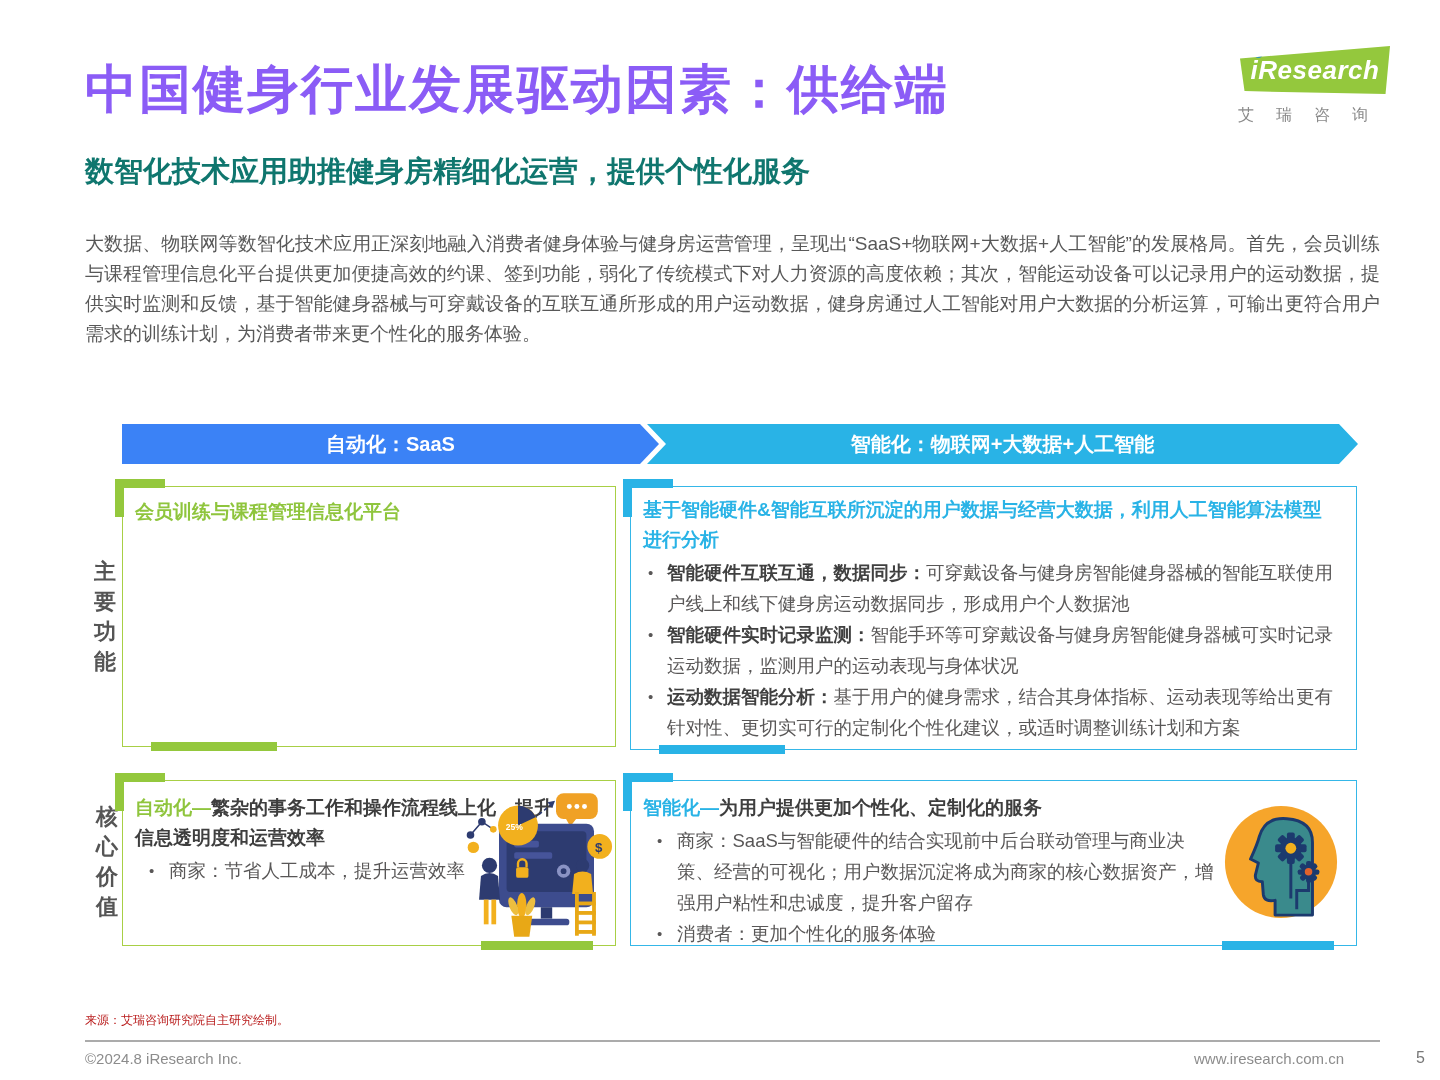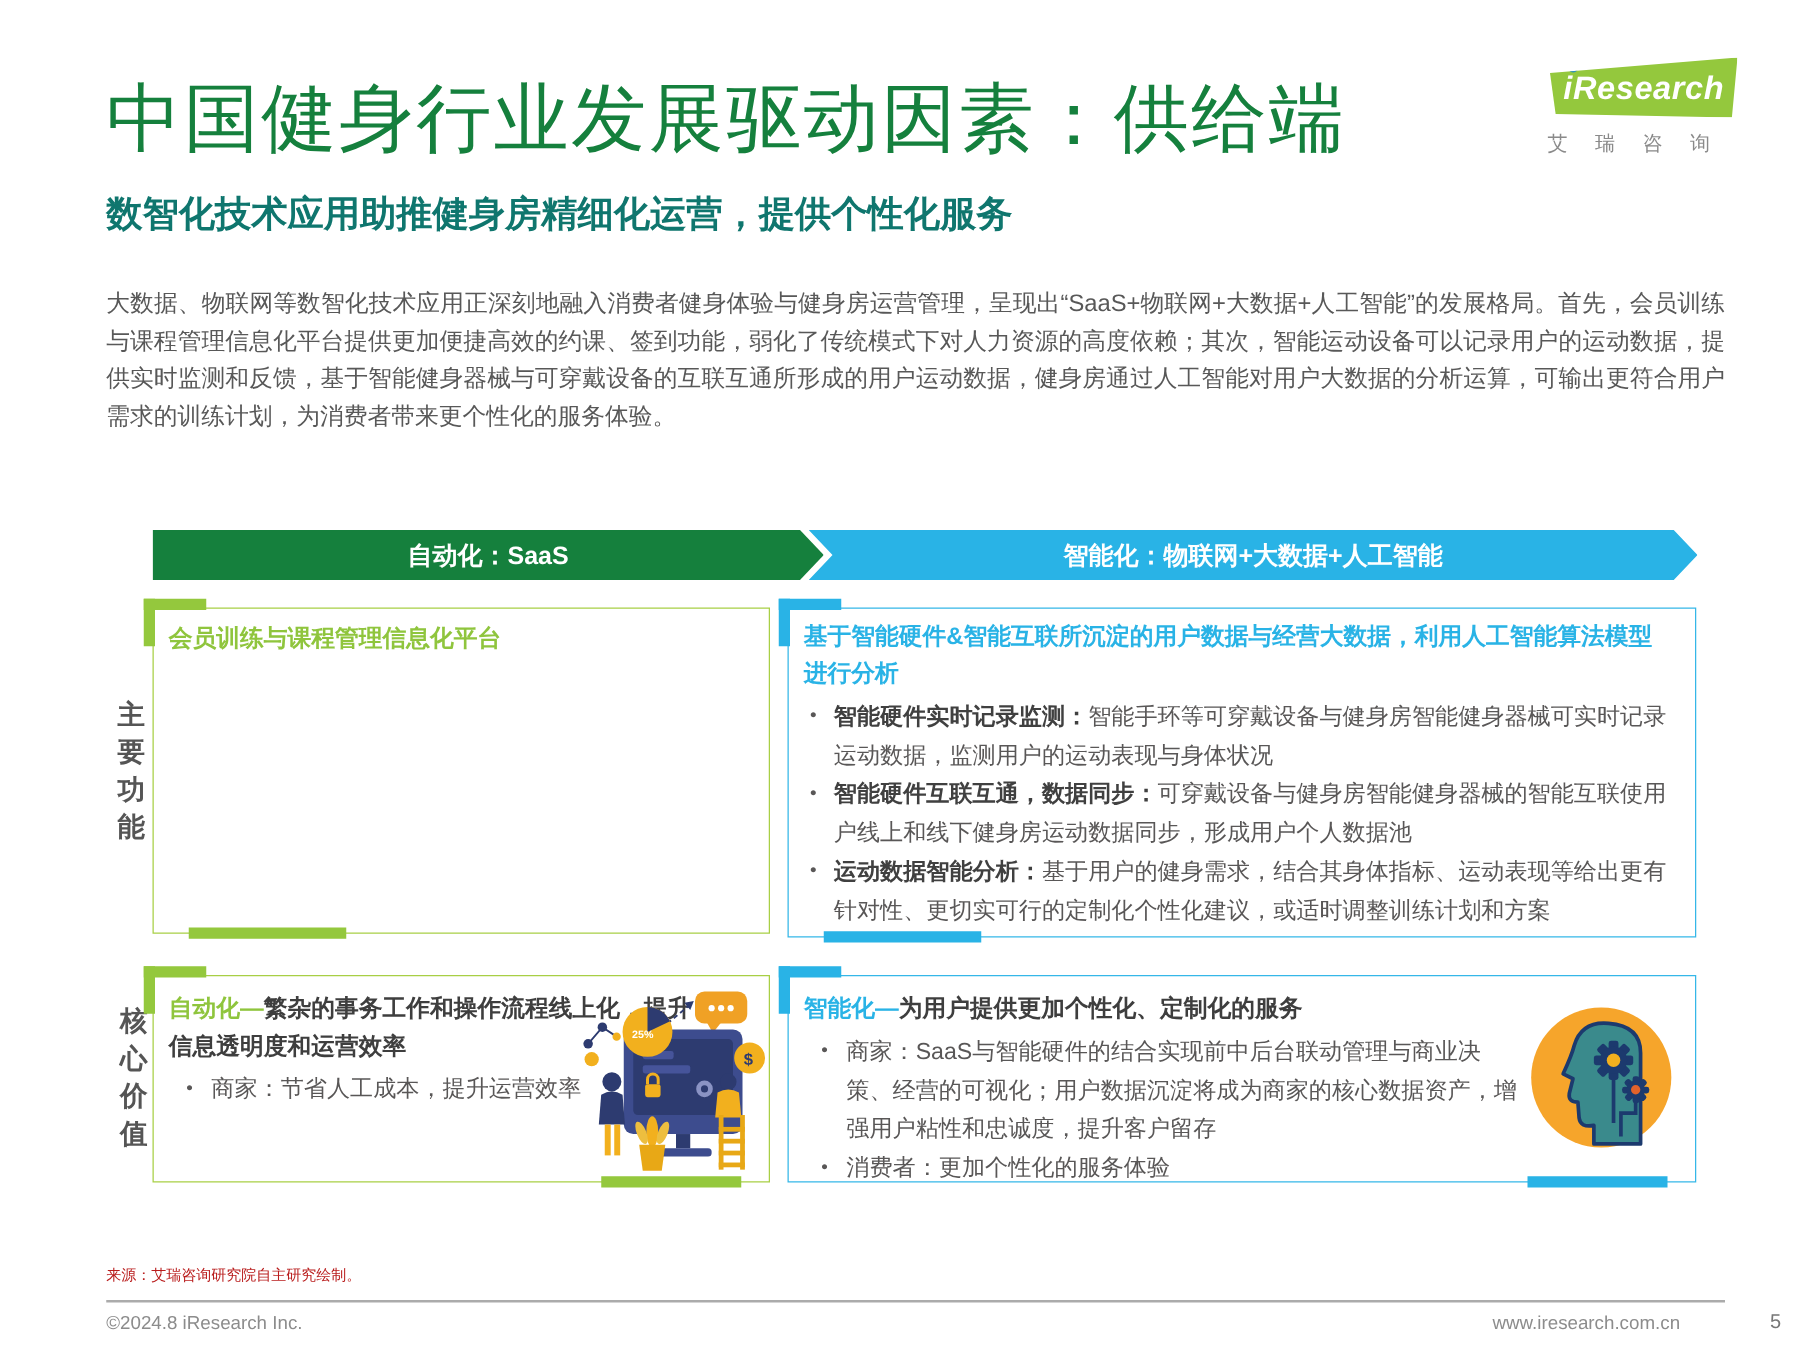--- a/index.html
+++ b/index.html
@@ -1,22 +1,22 @@
 <!DOCTYPE html>
 <html><head>
 <meta charset="utf-8">
 <style>
   * { margin:0; padding:0; box-sizing:border-box; }
   html,body { background:#ffffff; }
   body { font-family:"Liberation Sans","DejaVu Sans",sans-serif; }
   .page { position:relative; width:1440px; height:1080px; background:#fff; overflow:hidden; }
 
   
-  .title { position:absolute; left:85px; top:55px; font-size:60px; font-weight:400;
-           color:#15803d; letter-spacing:2px; white-space:nowrap; }
+  .title { position:absolute; left:85px; top:55px; font-size:52px; font-weight:700;
+           color:#8b5cf6; letter-spacing:2px; white-space:nowrap; }
   .subtitle { position:absolute; left:85px; top:152px; font-size:29px; font-weight:700;
               color:#0f766e; white-space:nowrap; }
 
   .logo { position:absolute; right:42px; top:46px; width:170px; }
   .logo-flag { position:relative; margin-left:12px; width:150px; height:48px; background:#94C83D;
                clip-path:polygon(0 26%, 100% 0, 97% 100%, 3% 94%);
                display:flex; align-items:center; justify-content:center; }
   .logo-brand { color:#fff; font-size:26px; font-weight:700; font-style:italic; letter-spacing:0.5px; }
   .logo-dot { position:absolute; left:14px; top:3px; width:9px; height:9px; border-radius:50%;
               background:#2D8FC2; }
@@ -26,21 +26,21 @@
   
   .intro { position:absolute; left:85px; top:229px; width:1295px; font-size:19px;
            line-height:30px; color:#585858; text-align:justify; }
 
   
   .diagram-title { position:absolute; left:122px; top:374px; width:1236px; text-align:center;
                    font-size:22px; font-weight:700; color:#3C3C3C; }
 
   .banner { position:absolute; top:424px; height:40px; display:flex; align-items:center;
             justify-content:center; color:#fff; font-size:20px; font-weight:700; }
-  .banner-green { left:122px; width:537px; background:#15803d;
+  .banner-green { left:122px; width:537px; background:#3b82f6;
     clip-path:polygon(0 0, calc(100% - 19px) 0, 100% 50%, calc(100% - 19px) 100%, 0 100%); }
   .banner-blue { left:647px; width:711px; background:#29B3E6;
     clip-path:polygon(0 0, calc(100% - 19px) 0, 100% 50%, calc(100% - 19px) 100%, 0 100%, 19px 50%); }
 
   .vlabel { position:absolute; left:92px; width:26px; font-size:22px; font-weight:700;
             color:#555; line-height:30px; word-break:break-all; text-align:center; }
   .vlabel-1 { top:557px; }
   .vlabel-2 { top:802px;text-align:right; }
 
   .box { position:absolute; background:#fff; }
@@ -122,24 +122,24 @@
     <div class="cell-heading heading-green">会员训练与课程管理信息化平台</div>
   </div>
 
   <div class="box box-blue box-tr">
     <div class="corner-h blue-fill"></div>
     <div class="corner-v blue-fill"></div>
     <div class="bbar bbar-left blue-fill"></div>
     <div class="cell-heading heading-blue">基于智能硬件&amp;智能互联所沉淀的用户数据与经营大数据，利用人工智能算法模型进行分析</div>
     <div class="bullets">
       <div class="bullet">
-        <span class="lead">智能硬件实时记录监测：</span><span>智能手环等可穿戴设备与健身房智能健身器械可实时记录运动数据，监测用户的运动表现与身体状况</span>
+        <span class="lead">智能硬件互联互通，数据同步：</span><span>可穿戴设备与健身房智能健身器械的智能互联使用户线上和线下健身房运动数据同步，形成用户个人数据池</span>
       </div>
       <div class="bullet">
-        <span class="lead">智能硬件互联互通，数据同步：</span><span>可穿戴设备与健身房智能健身器械的智能互联使用户线上和线下健身房运动数据同步，形成用户个人数据池</span>
+        <span class="lead">智能硬件实时记录监测：</span><span>智能手环等可穿戴设备与健身房智能健身器械可实时记录运动数据，监测用户的运动表现与身体状况</span>
       </div>
       <div class="bullet">
         <span class="lead">运动数据智能分析：</span><span>基于用户的健身需求，结合其身体指标、运动表现等给出更有针对性、更切实可行的定制化个性化建议，或适时调整训练计划和方案</span>
       </div>
     </div>
   </div>
 
   <div class="box box-green box-bl">
     <div class="corner-h green-fill"></div>
     <div class="corner-v green-fill"></div>

